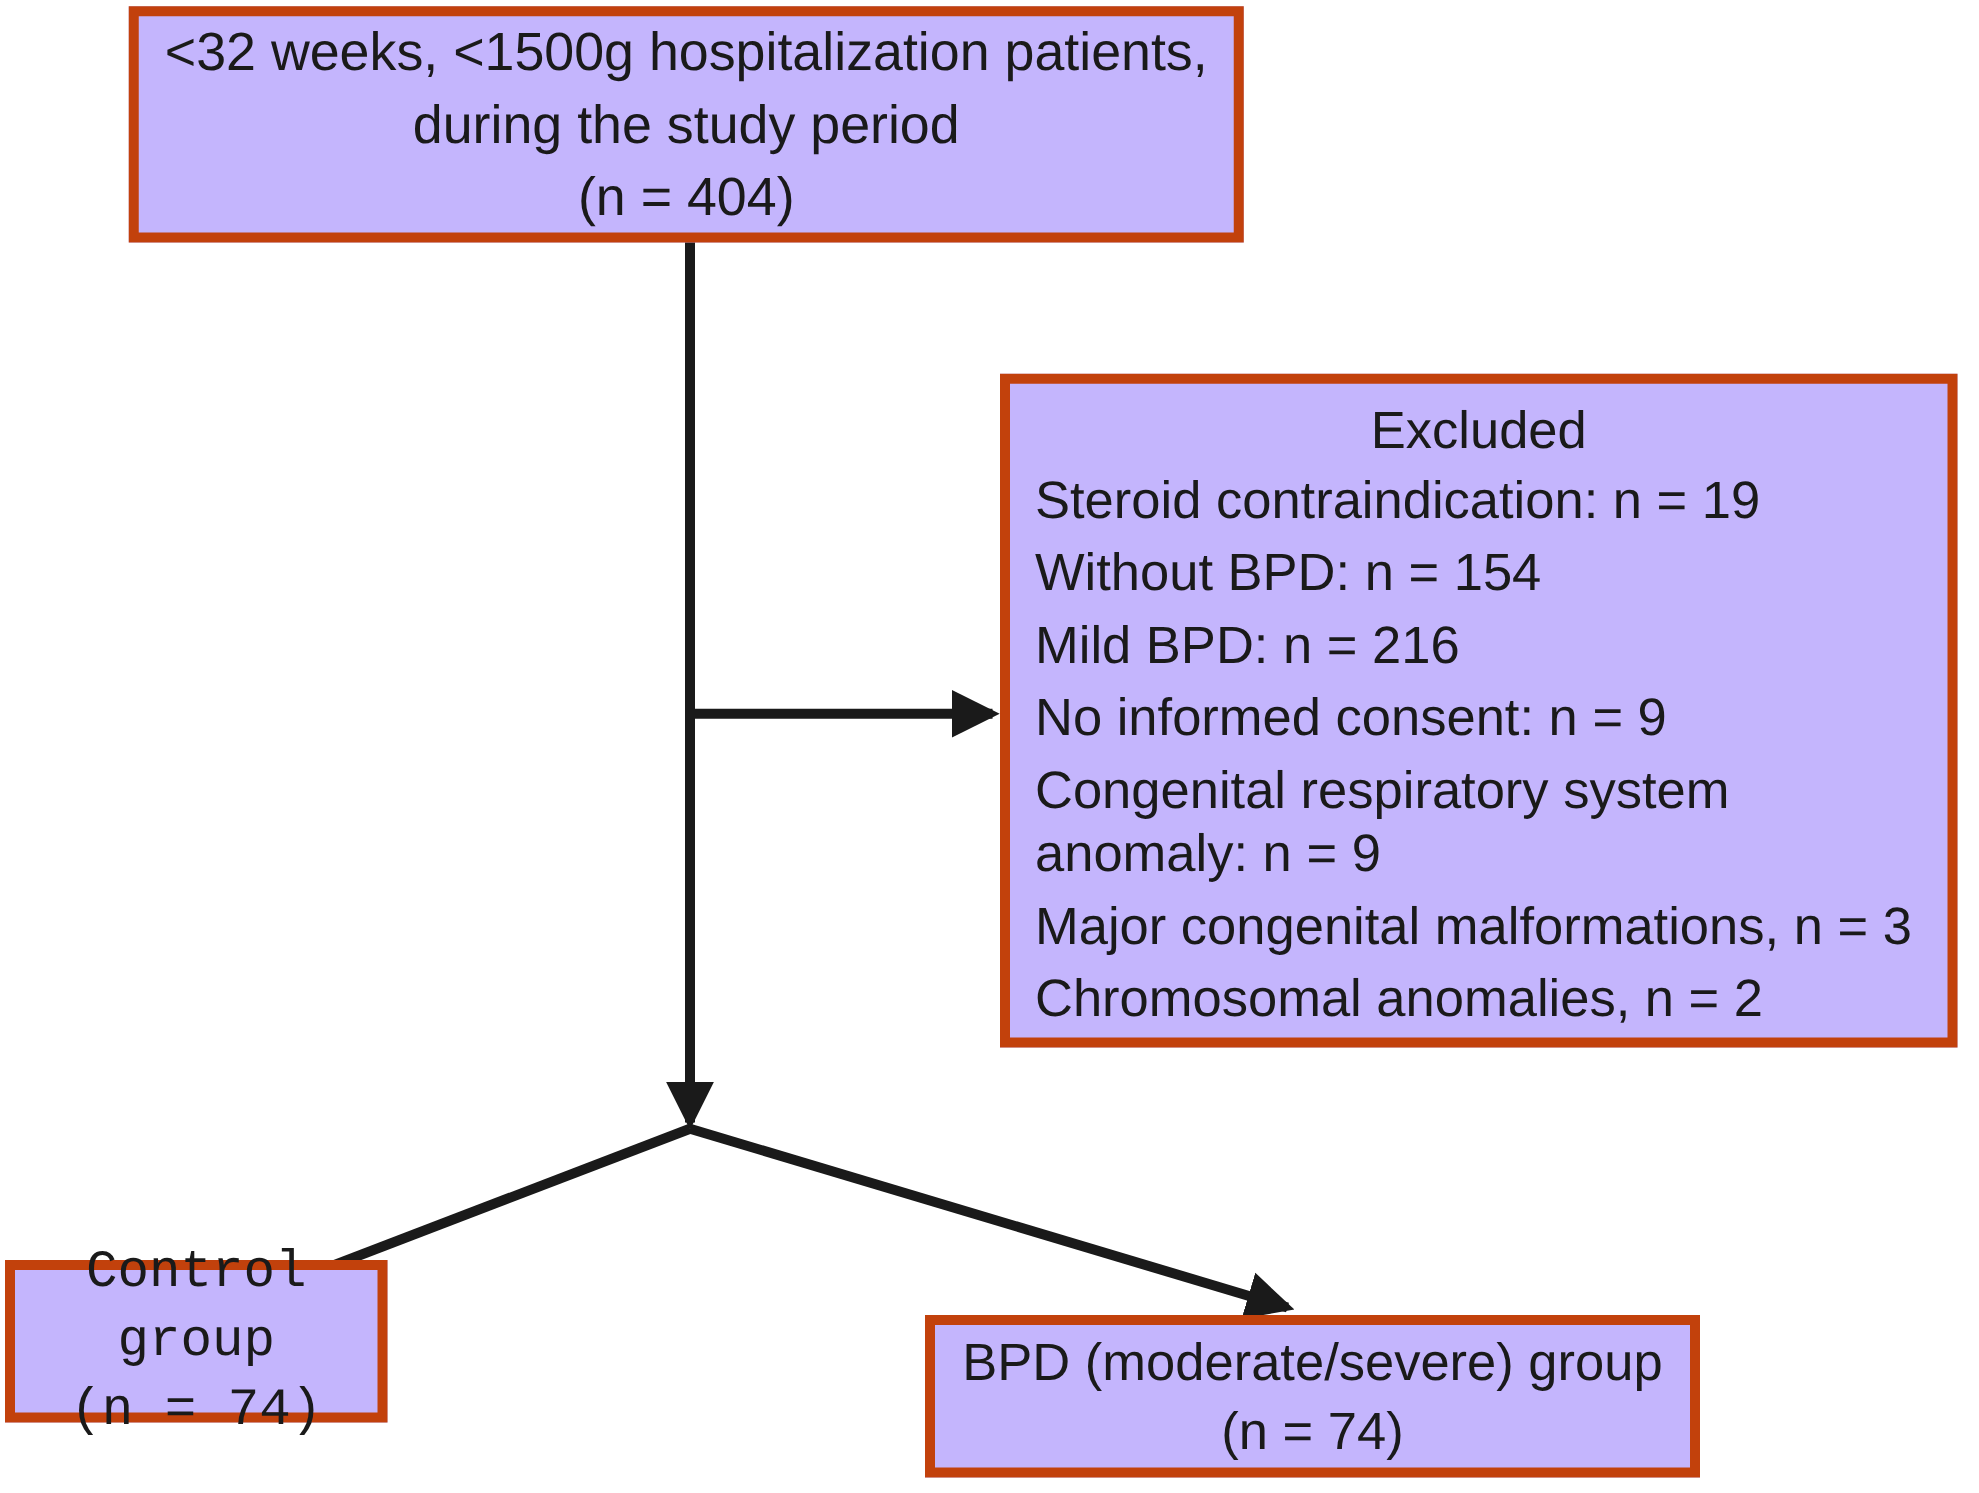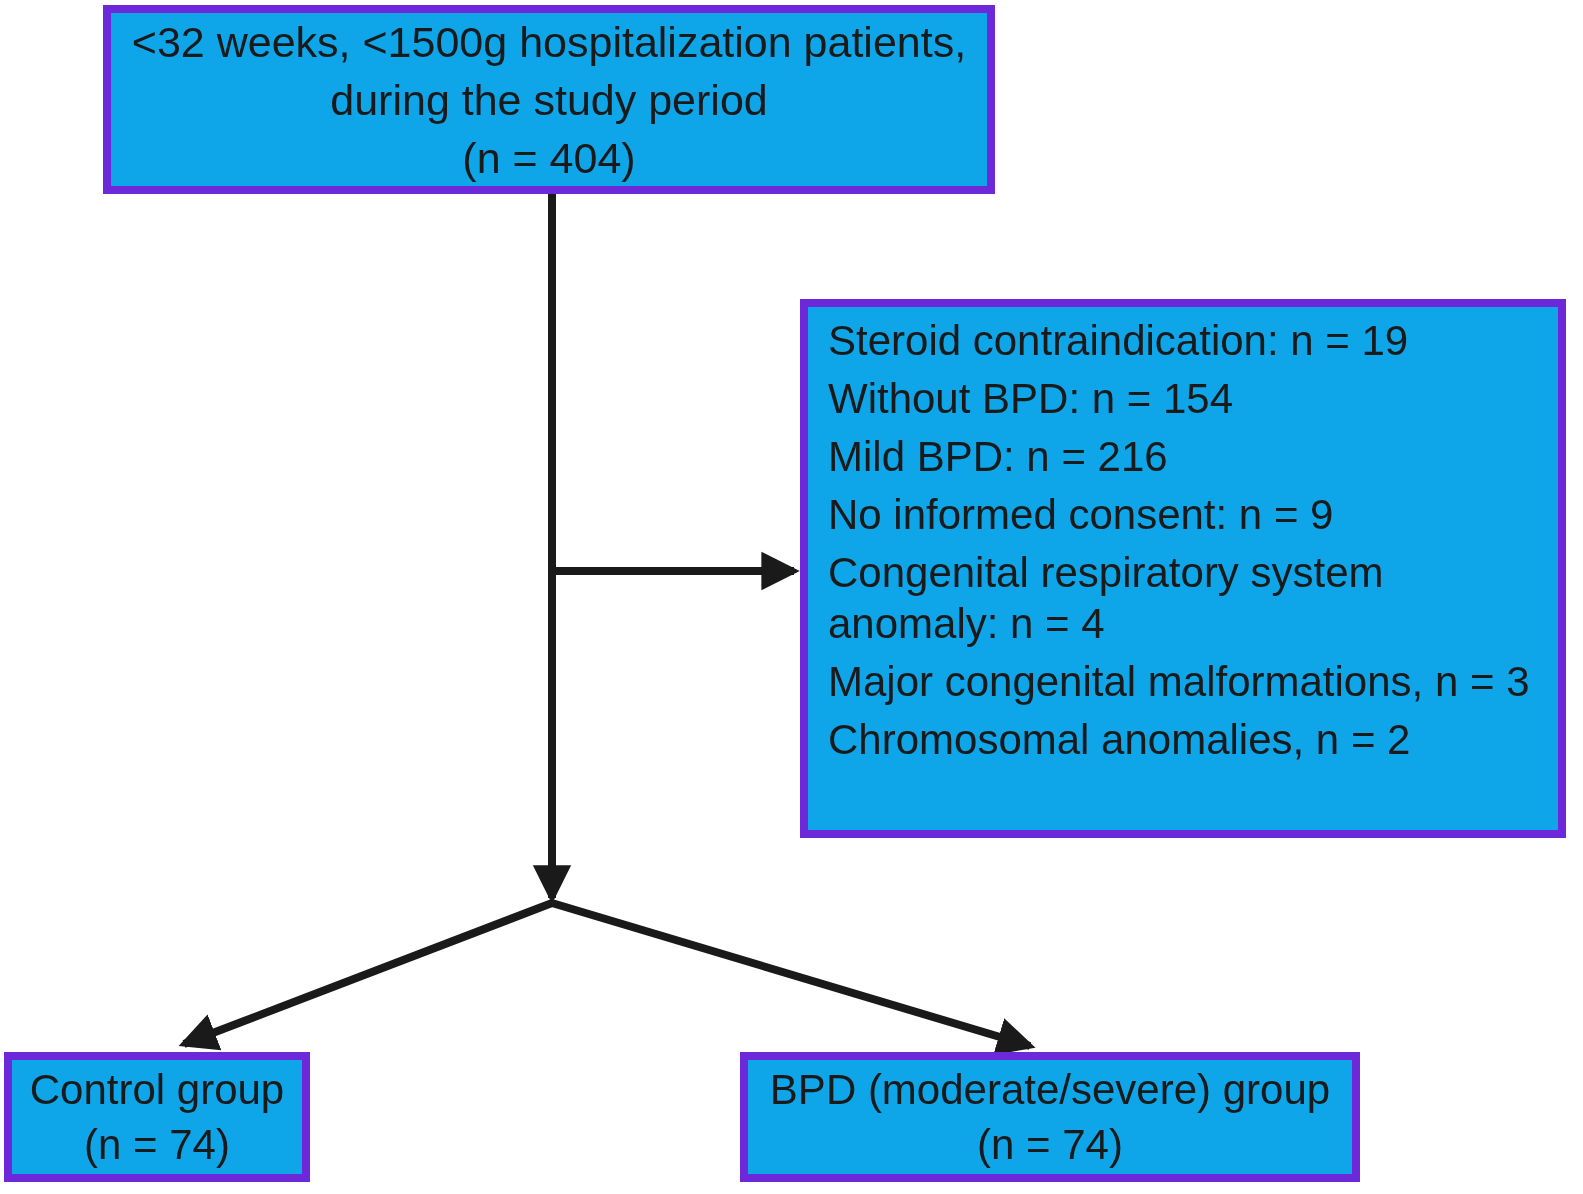--- a/index.html
+++ b/index.html
@@ -19,22 +19,22 @@
   .arrows {
     position: absolute;
     left: 0; top: 0;
     width: 1583px;
     height: 1194px;
     pointer-events: none;
   }
   .node {
     position: absolute;
     box-sizing: border-box;
-    border: 8px solid #6d28d9;
-    background: #0ea5e9;
+    border: 8px solid #c2410c;
+    background: #c4b5fd;
   }
   .node.centered {
     display: flex;
     flex-direction: column;
     align-items: center;
     justify-content: center;
     text-align: center;
   }
   .population-box {
     left: 103px; top: 5px;
@@ -53,25 +53,26 @@
     text-align: center;
     line-height: 57px;
     margin-bottom: 2px;
   }
   .excluded-item {
     text-align: left;
     line-height: 51px;
     margin-bottom: 7px;
   }
   .control-box {
-    left: 4px; top: 1052px;
+    left: 4px; top: 1008px;
     width: 306px; height: 130px;
     font-size: 42px;
     line-height: 55px;
     padding: 0 4px;
+    font-family: Liberation Mono, monospace;
   }
   .bpd-box {
     left: 740px; top: 1052px;
     width: 620px; height: 130px;
     font-size: 42px;
     line-height: 55px;
     padding: 12px 12px;
   }
   .line-text { display: block; }
 </style>
@@ -92,25 +93,26 @@
     <path d="M552,903 L1030,1046" stroke="#1a1a1a" stroke-width="8" fill="none" marker-end="url(#ah)"></path>
   </svg>
 
   <div class="node centered population-box">
     <span class="line-text">&lt;32 weeks, &lt;1500g hospitalization patients,</span>
     <span class="line-text">during the study period</span>
     <span class="line-text">(n = 404)</span>
   </div>
 
   <div class="node excluded-box">
+    <div class="excluded-title">Excluded</div>
     <div class="excluded-item">Steroid contraindication: n = 19</div>
     <div class="excluded-item">Without BPD: n = 154</div>
     <div class="excluded-item">Mild BPD: n = 216</div>
     <div class="excluded-item">No informed consent: n = 9</div>
-    <div class="excluded-item">Congenital respiratory system anomaly: n = 4</div>
+    <div class="excluded-item">Congenital respiratory system anomaly: n = 9</div>
     <div class="excluded-item">Major congenital malformations, n = 3</div>
     <div class="excluded-item">Chromosomal anomalies, n = 2</div>
   </div>
 
   <div class="node centered control-box">
     <span class="line-text">Control group</span>
     <span class="line-text">(n = 74)</span>
   </div>
 
   <div class="node centered bpd-box">

